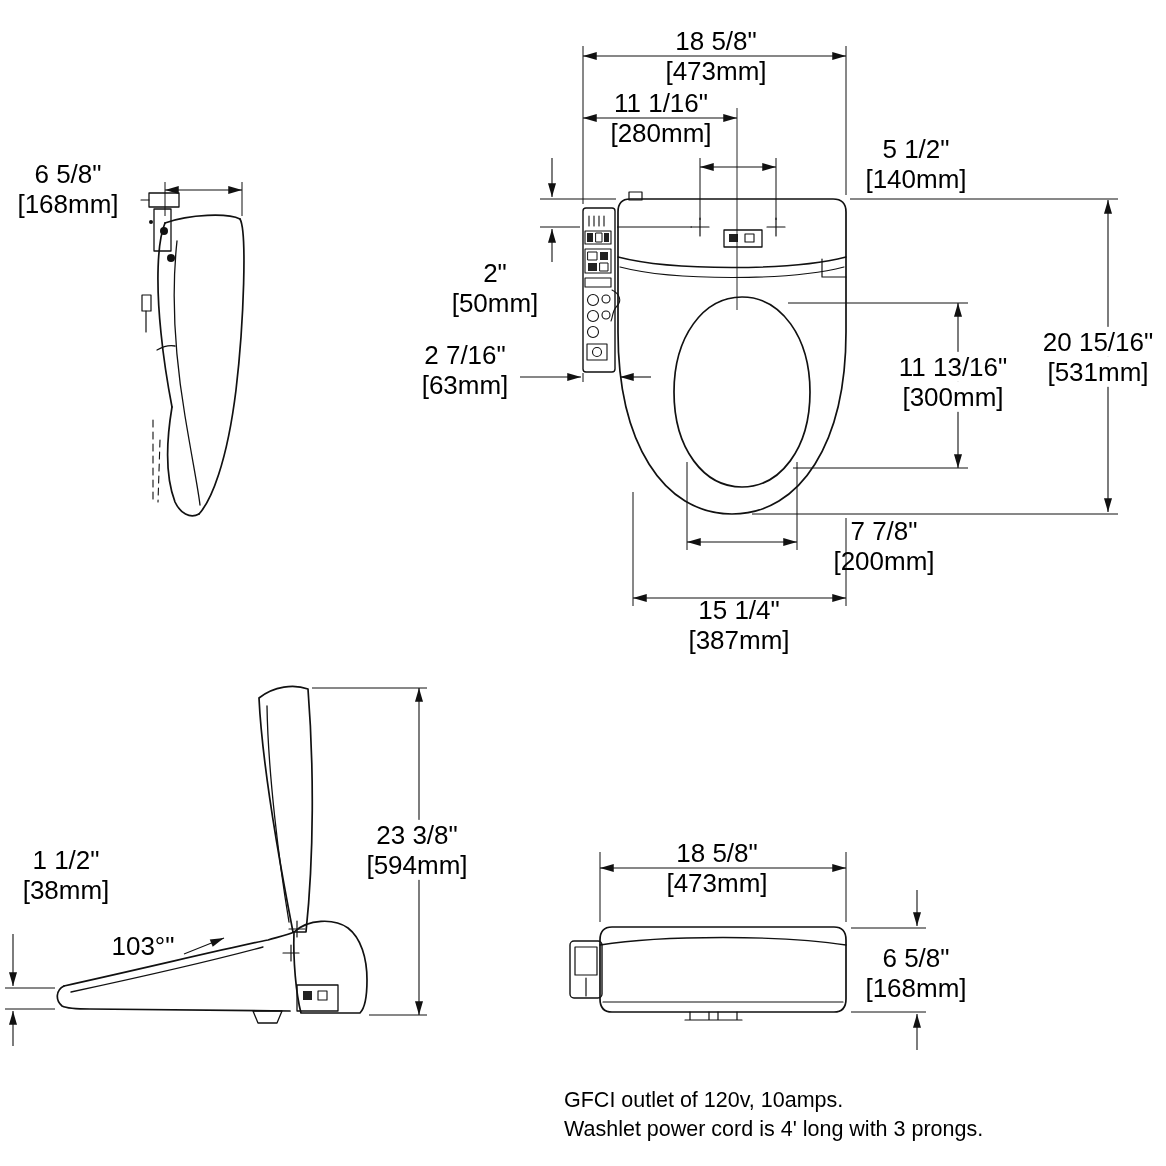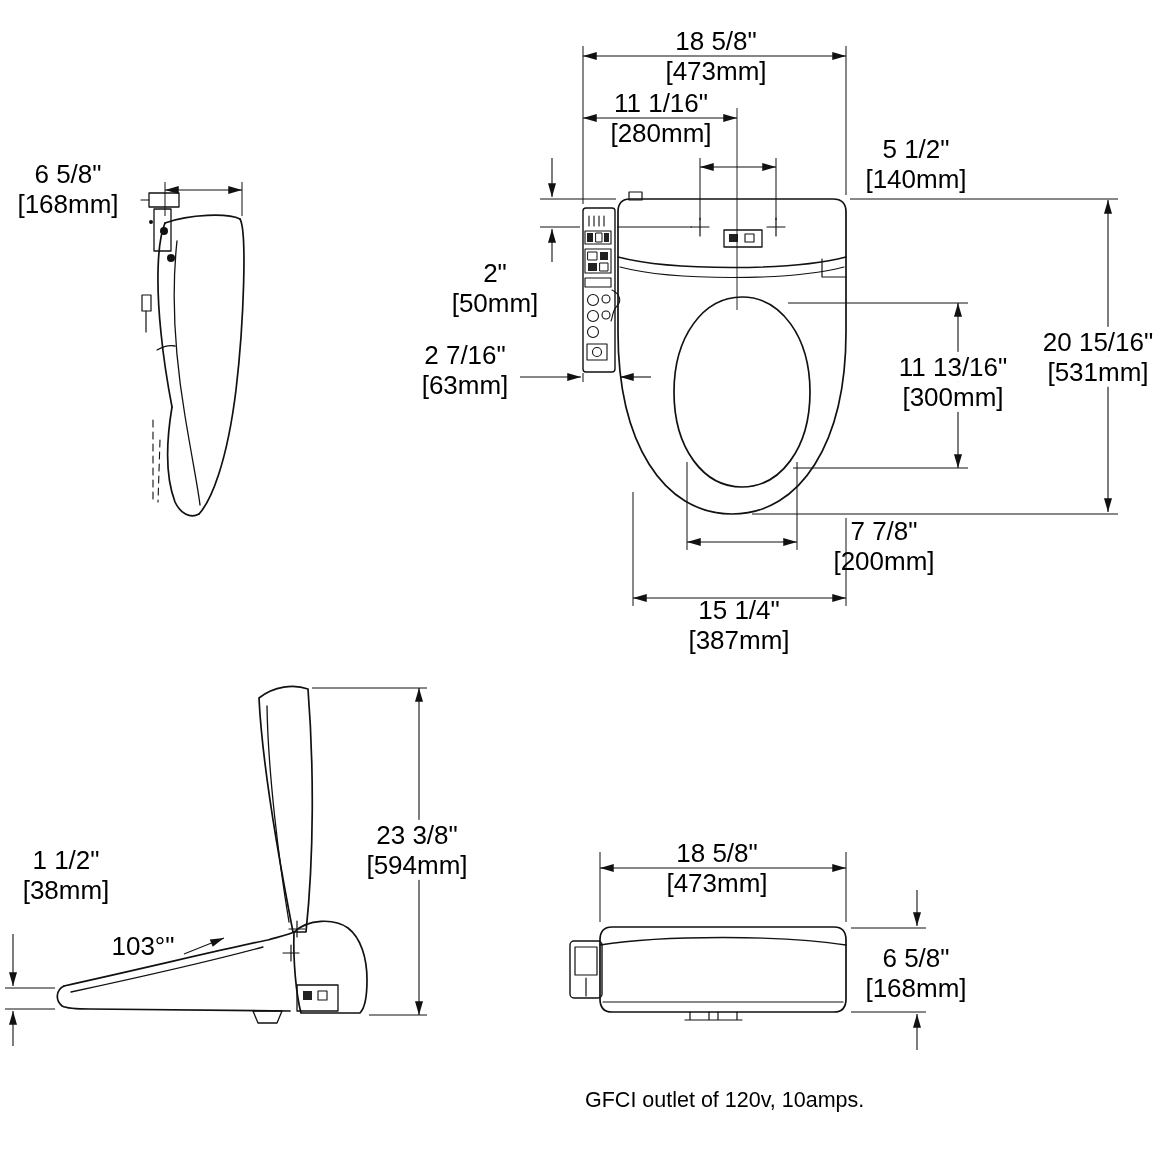--- a/index.html
+++ b/index.html
@@ -8,21 +8,21 @@
     position:relative; width:1166px; height:1166px; background:#fff;
     font-family:"Liberation Sans", sans-serif; color:#000; overflow:hidden;
   }
   #canvas > svg { position:absolute; left:0; top:0; }
   .dim {
     position:absolute; transform:translate(-50%,-50%);
     text-align:center; font-size:26px; line-height:1.16; white-space:nowrap;
   }
   .dim span { display:block; }
   .dim.mask span { background:#fff; padding:0 4px; }
-  .notes { position:absolute; left:585px; top:1086px; font-size:21.5px; line-height:1.34; }
+  .notes { position:absolute; left:564px; top:1086px; font-size:21.5px; line-height:1.34; }
 </style>
 </head>
 <body>
 
 <div id="canvas">
 
 <svg width="1166" height="1166" viewBox="0 0 1166 1166">
   <defs>
     <marker id="ar" viewBox="0 0 12 8" refX="11.5" refY="4" markerWidth="15" markerHeight="10" orient="auto-start-reverse" markerUnits="userSpaceOnUse">
       <path d="M0.5,0.8 L11.5,4 L0.5,7.2 Z" fill="#111"></path>
@@ -203,15 +203,16 @@
   <span>18 5/8"</span>
   <span>[473mm]</span>
 </div>
 <div class="dim mask" style="left:916px;top:973px">
   <span>6 5/8"</span>
   <span>[168mm]</span>
 </div>
 
 <div class="notes">
   <div>GFCI outlet of 120v, 10amps.</div>
+  <div>Washlet power cord is 4' long with 3 prongs.</div>
 </div>
 
 </div>
 
 </body></html>

